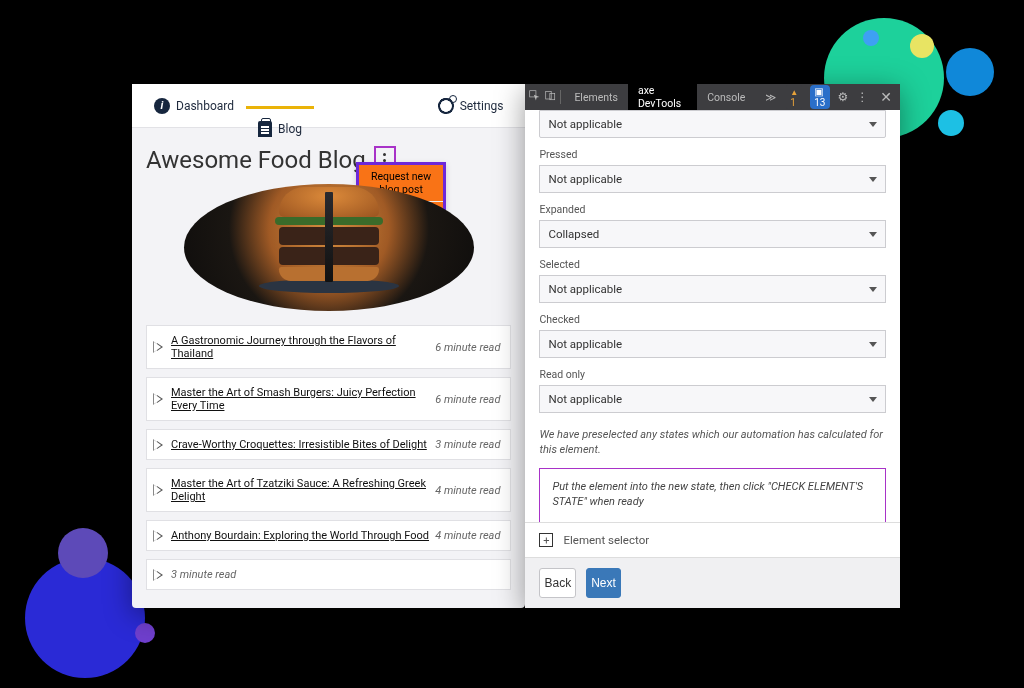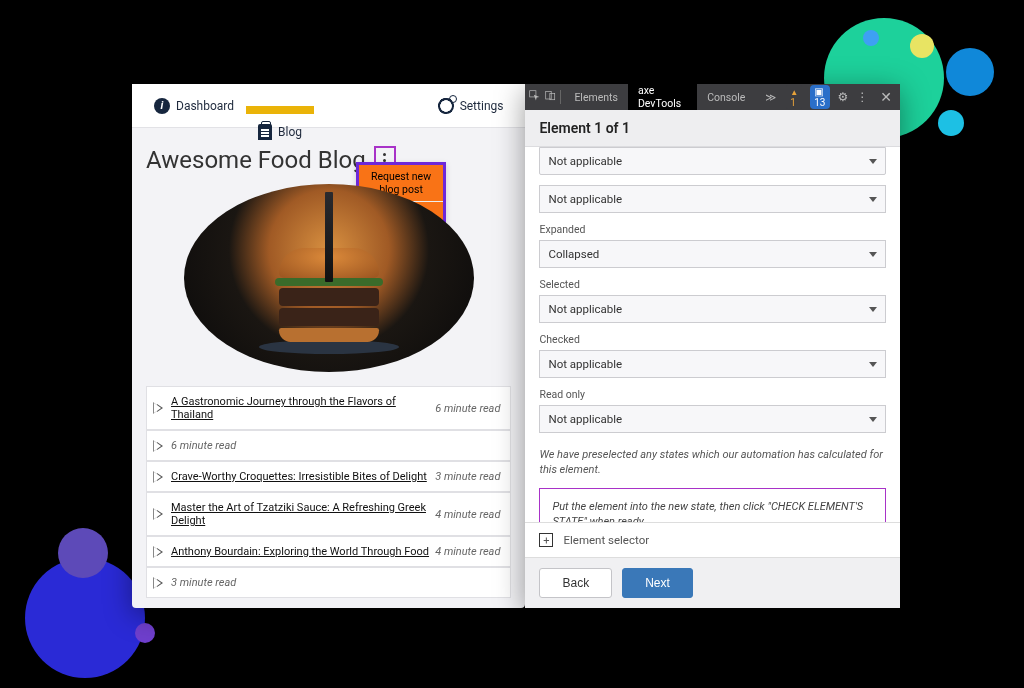--- a/index.html
+++ b/index.html
@@ -34,21 +34,21 @@
   display: flex; flex-direction: column;
 }
 .app-header {
   height: 44px;
   background: #fff;
   border-bottom: 1px solid #e2e2e6;
   display: flex; align-items: center;
   padding: 0 10px;
 }
 .hdr-item { display: flex; align-items: center; gap: 6px; font-size: 12px; color: #1f2a3d; padding: 0 12px; height: 100%; }
-.hdr-item.active { border-top: 8px solid #eab308; margin-top: 44px; }
+.hdr-item.active { border-top: 3px solid #eab308; margin-top: 44px; }
 .spacer { flex: 1; }
 .info-icon { width: 16px; height: 16px; background: #16263e; border-radius: 50%; display:flex;align-items:center;justify-content:center;color:#fff;font-size:11px;font-weight:700;font-style:italic;}
 .clip-icon { width:14px;height:16px;background:#16263e;border-radius:2px 2px 0 0; position:relative;}
 .clip-icon::before{content:"";position:absolute;top:-3px;left:3px;width:8px;height:4px;border:1px solid #16263e;border-radius:2px 2px 0 0;}
 .clip-icon::after{content:"";position:absolute;top:5px;left:3px;width:8px;height:2px;background:#fff;box-shadow:0 3px 0 #fff,0 6px 0 #fff;}
 .gear-icon{width:16px;height:16px;border:2px solid #16263e;border-radius:50%;position:relative;}
 .gear-icon::before{content:"";position:absolute;inset:-4px;border-radius:50%;background:radial-gradient(circle,transparent 6px,#16263e 6px,#16263e 8px,transparent 8px);clip-path:polygon(50% 0,60% 15%,85% 15%,75% 35%,100% 50%,75% 65%,85% 85%,60% 85%,50% 100%,40% 85%,15% 85%,25% 65%,0 50%,25% 35%,15% 15%,40% 15%);}
 .gear-small{position:absolute;top:-5px;right:-5px;width:8px;height:8px;border:1.5px solid #16263e;border-radius:50%;}
 
 .app-body { padding: 18px 14px 10px; overflow: hidden; flex:1; display:flex; flex-direction:column;}
@@ -63,21 +63,21 @@
 .hero { margin: 0 auto; width: 290px; height: 200px; border-radius: 50%/50%; overflow:hidden; background: radial-gradient(circle at 50% 35%, #d89040 0, #a05a25 60px, #1a1612 100px, #0b0a0a 180px); position:relative;}
 .knife{position:absolute;left:50%;top:8px;width:8px;height:90px;background:linear-gradient(#2a2a2e,#111);transform:translateX(-50%);border-radius:1px;}
 .burger{position:absolute;left:50%;bottom:30px;transform:translateX(-50%);width:100px;}
 .bun-top{height:30px;background:radial-gradient(ellipse at 50% 30%,#dc8a3a,#9a5420);border-radius:50px 50px 10px 10px;}
 .lettuce{height:8px;background:#3a6b2a;margin:0 -4px;border-radius:4px;}
 .patty{height:18px;background:#3a2318;border-radius:4px;margin:2px 0;}
 .bun-bot{height:14px;background:#b87030;border-radius:4px 4px 20px 20px;}
 .plate{position:absolute;bottom:18px;left:50%;transform:translateX(-50%);width:140px;height:14px;background:#2a3442;border-radius:50%;}
 
 .posts { margin-top: 14px; }
-.post { background:#fff; border:1px solid #e0e0e4; padding:8px 10px; margin-bottom:0; display:flex; align-items:center; font-size:11px;}
+.post { background:#fff; border:1px solid #e0e0e4; padding:8px 10px; margin-bottom:8px; display:flex; align-items:center; font-size:11px;}
 .arrow { width:0;height:0;border-top:4px solid transparent;border-bottom:4px solid transparent;border-left:6px solid #555;margin-right:8px;position:relative;}
 .arrow::after{content:"";position:absolute;left:-9px;top:-5px;width:0;height:0;border-top:5px solid transparent;border-bottom:5px solid transparent;border-left:7px solid #fff;}
 .arrow::before{content:"";position:absolute;left:-10px;top:-6px;width:0;height:0;border-top:6px solid transparent;border-bottom:6px solid transparent;border-left:8px solid #888;}
 .post a { color:#111; text-decoration:underline; flex:1;}
 .read { color:#666; font-style:italic; font-size:11px;}
 
 
 .devtools { flex:1; background:#7f1d1d; display:flex; flex-direction:column; box-shadow:0 6px 28px rgba(0,0,0,.4); margin-left:0;}
 .dt-tabs { height:26px; background:#3d3d40; display:flex; align-items:center; padding:0 4px; gap:0; font-size:10.5px; color:#bbb;}
 .dt-tabs .t { padding:0 10px; height:100%; display:flex;align-items:center;}
@@ -99,21 +99,21 @@
 .dt-select.truncated { border-radius:0 0 2px 2px; margin-top:0;}
 
 .preselected{font-style:italic;color:#555;font-size:11px;margin-top:14px;line-height:1.4;}
 .callout{border:1.5px solid #a832c8;padding:10px 12px;margin-top:10px;}
 .callout p{font-style:italic;color:#444;font-size:11px;line-height:1.4;margin-bottom:8px;}
 
 .elem-selector{border-top:1px solid #ddd;padding:10px 14px;display:flex;align-items:center;gap:10px;font-size:11.5px;color:#555;background:#fff;}
 .plus-box{width:14px;height:14px;border:1px solid #333;display:flex;align-items:center;justify-content:center;font-size:11px;line-height:1;}
 
 .dt-footer{background:#f0f0f2;padding:10px 14px;display:flex;gap:10px;border-top:1px solid #ddd;}
-.btn{padding:7px 22px;font-size:12px;border-radius:3px;border:1px solid #c4c4c8;background:#fff;color:#333;}
+.btn{padding:7px 4px;font-size:12px;border-radius:3px;border:1px solid #c4c4c8;background:#fff;color:#333;}
 .btn.primary{background:#3a78b8;color:#fff;border-color:#3a78b8;text-align:center;}
 
 .mini-icon{width:14px;height:14px;display:inline-block;}
 </style>
 </head>
 <body>
 
 <div class="bubble b5"></div>
 <div class="bubble b8"></div>
 <div class="bubble b9"></div>
@@ -172,20 +172,21 @@
       </div>
 
       <div class="posts">
         <div class="post">
           <span class="arrow"></span>
           <a href="#">A Gastronomic Journey through the Flavors of Thailand</a>
           <span class="read">6 minute read</span>
         </div>
         <div class="post">
           <span class="arrow"></span>
+          <a href="#">Master the Art of Smash Burgers: Juicy Perfection Every Time</a>
           <span class="read">6 minute read</span>
         </div>
         <div class="post">
           <span class="arrow"></span>
           <a href="#">Crave-Worthy Croquettes: Irresistible Bites of Delight</a>
           <span class="read">3 minute read</span>
         </div>
         <div class="post">
           <span class="arrow"></span>
           <a href="#">Master the Art of Tzatziki Sauce: A Refreshing Greek Delight</a>
@@ -225,29 +226,29 @@
       <span class="t">≫</span>
       <div class="right">
         <span class="warn-badge">1</span>
         <span class="info-badge">▣ <span>13</span></span>
         <span class="dt-gear">⚙</span>
         <span class="dt-gear">⋮</span>
         <span class="dt-close">✕</span>
       </div>
     </div>
 
-    <div class="dt-heading">Element 1 of 1</div>
 
     <div class="dt-body">
       <div class="dt-select truncated">
         <span>Not applicable</span>
         <span class="caret"></span>
       </div>
 
       <div class="dt-field">
+        <div class="dt-label">Pressed</div>
         <div class="dt-select">
           <span>Not applicable</span>
           <span class="caret"></span>
         </div>
       </div>
 
       <div class="dt-field">
         <div class="dt-label">Expanded</div>
         <div class="dt-select">
           <span>Collapsed</span>

